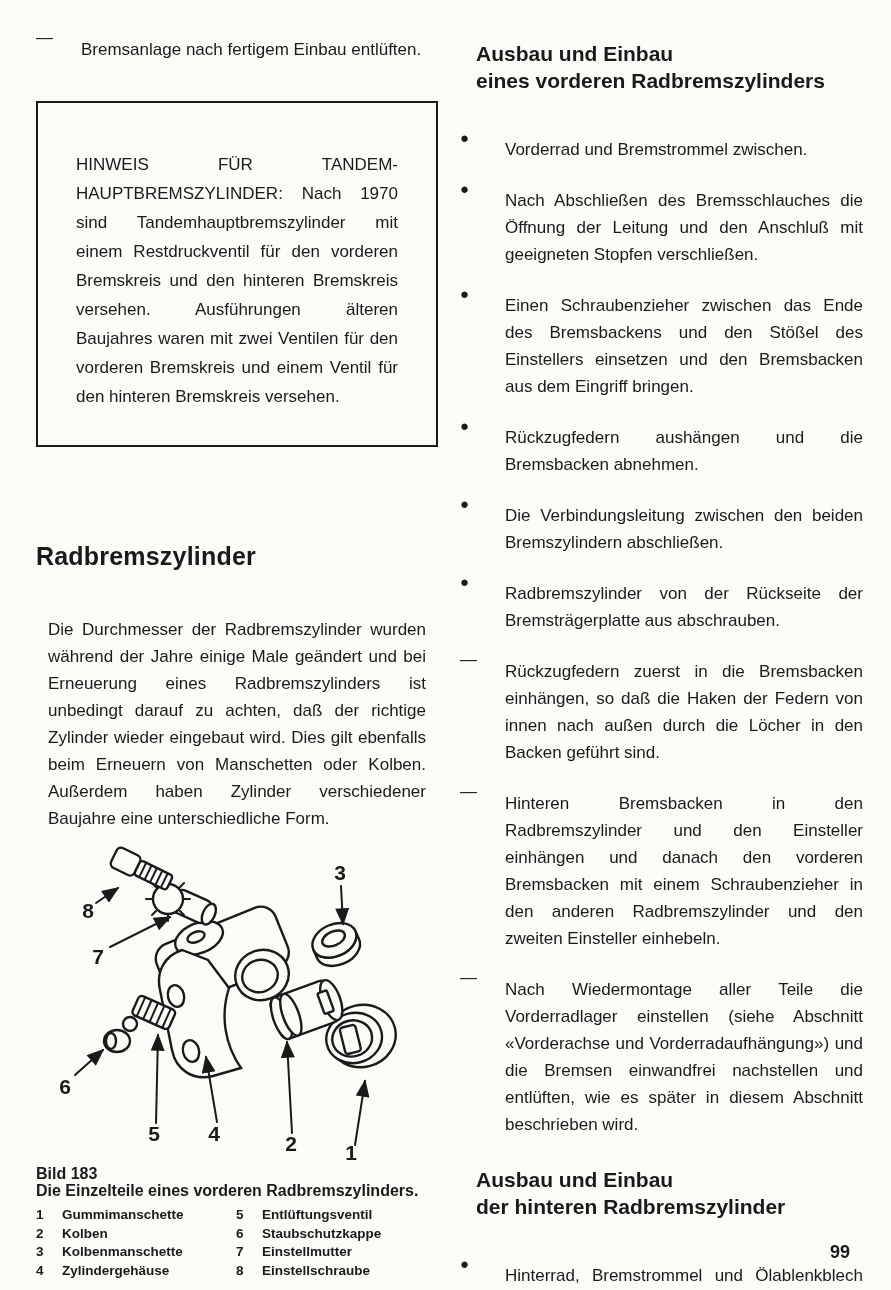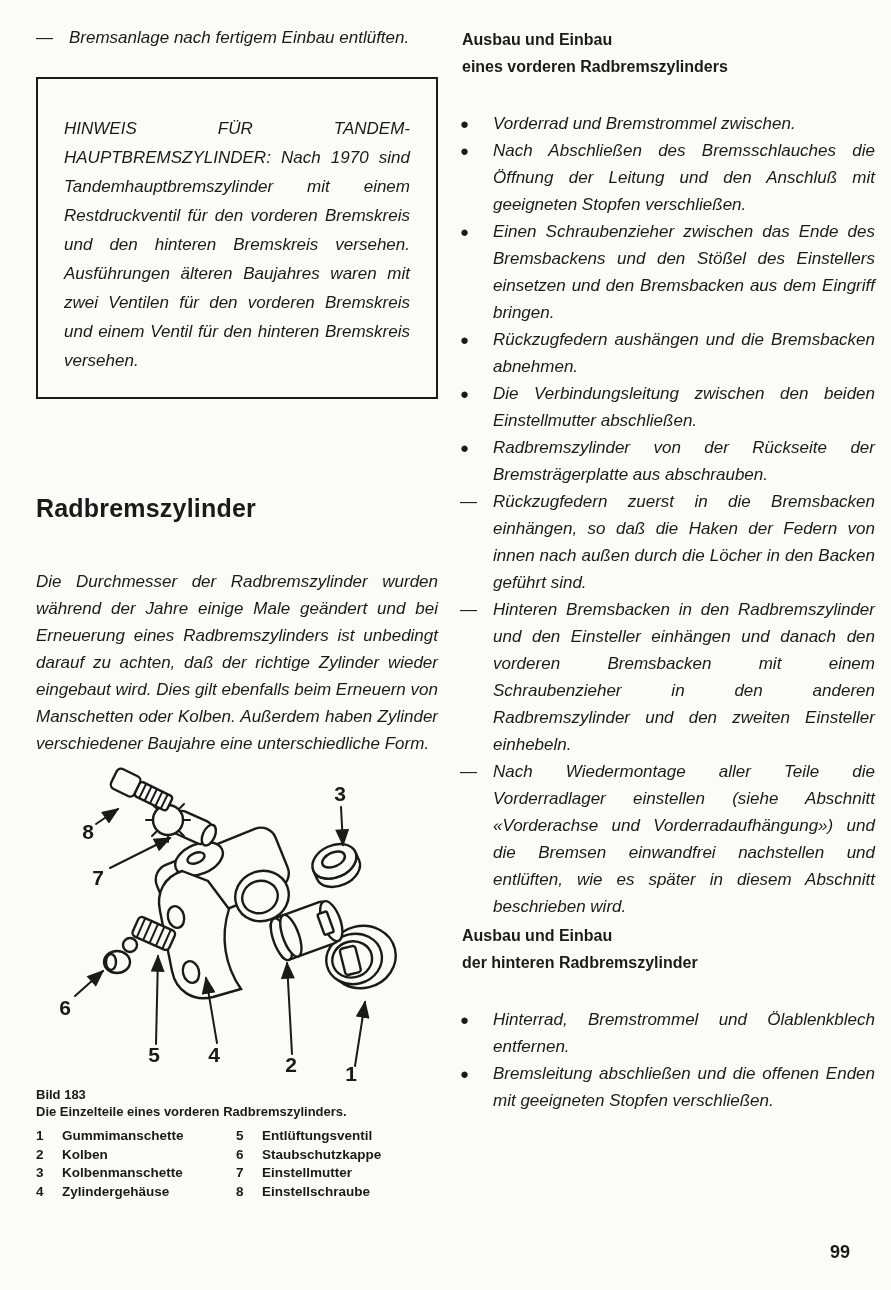--- a/index.html
+++ b/index.html
@@ -8,21 +8,21 @@
     width:891px;height:1290px;
     margin:0 auto;
     background:#fbfbf8;
     color:#1a1a1a;
     font-family:"Liberation Sans", sans-serif;
     overflow:hidden;
   }
   .col{position:absolute;top:24px;font-size:17px;line-height:27px;}
   .col-left{left:36px;width:402px;}
   .col-right{left:460px;width:415px;}
-  p{margin:0;font-style:italic;}
+  p{margin:12px;}
   .just{text-align:justify;}
 
   
   .hang{display:flex;align-items:flex-start;}
   .hang .marker{flex:0 0 33px;}
   .hang .marker.bullet{font-size:15px;line-height:27px;}
   .hang .body{flex:1 1 auto;}
 
   
   .note-box{
@@ -30,30 +30,30 @@
     margin-top:26px;
     padding:35px 26px 22px 26px;
     font-size:17px;line-height:29px;
   }
   h1.section{
     font-size:25px;line-height:30px;
     margin:94px 0 0 0;font-weight:700;letter-spacing:.2px;
   }
   .section-par{margin-top:45px;}
   .figure-svg{display:block;margin-top:8px;}
-  .figure-caption{margin-top:3px;font-size:13px;line-height:17px;font-weight:700;}
+  .figure-caption{margin-top:3px;font-size:16px;line-height:17px;font-weight:700;}
   .parts-grid{
     display:grid;grid-template-columns:200px 202px;
     margin-top:7px;font-size:13.5px;line-height:18.5px;font-weight:700;
   }
   .part{display:flex;}
   .part .pnum{flex:0 0 26px;}
 
   
-  h2.subsection{font-size:16px;line-height:27px;margin:2px;font-weight:700;}
+  h2.subsection{font-size:21px;line-height:27px;margin:16px;font-weight:700;}
   h2.subsection span{display:block;}
   .bullets{margin-top:30px;}
   .einbau-par{margin-top:8px;}
   .section2{margin-top:42px;}
   .bullets2{margin-top:30px;}
 
   .page-number{
     position:absolute;left:830px;top:1242px;
     font-size:18px;font-weight:700;
   }
@@ -238,21 +238,21 @@
       <div class="hang">
         <span class="marker bullet">●</span>
         <p class="body just">Einen Schraubenzieher zwischen das Ende des Bremsbackens und den Stößel des Einstellers einsetzen und den Bremsbacken aus dem Eingriff bringen.</p>
       </div>
       <div class="hang">
         <span class="marker bullet">●</span>
         <p class="body just">Rückzugfedern aushängen und die Bremsbacken abnehmen.</p>
       </div>
       <div class="hang">
         <span class="marker bullet">●</span>
-        <p class="body just">Die Verbindungsleitung zwischen den beiden Einstellmutter abschließen.</p>
+        <p class="body just">Die Verbindungsleitung zwischen den beiden Bremszylindern abschließen.</p>
       </div>
       <div class="hang">
         <span class="marker bullet">●</span>
         <p class="body just">Radbremszylinder von der Rückseite der Bremsträgerplatte aus abschrauben.</p>
       </div>
     </div>
 
 
     <div class="dashlist">
       <div class="hang">

